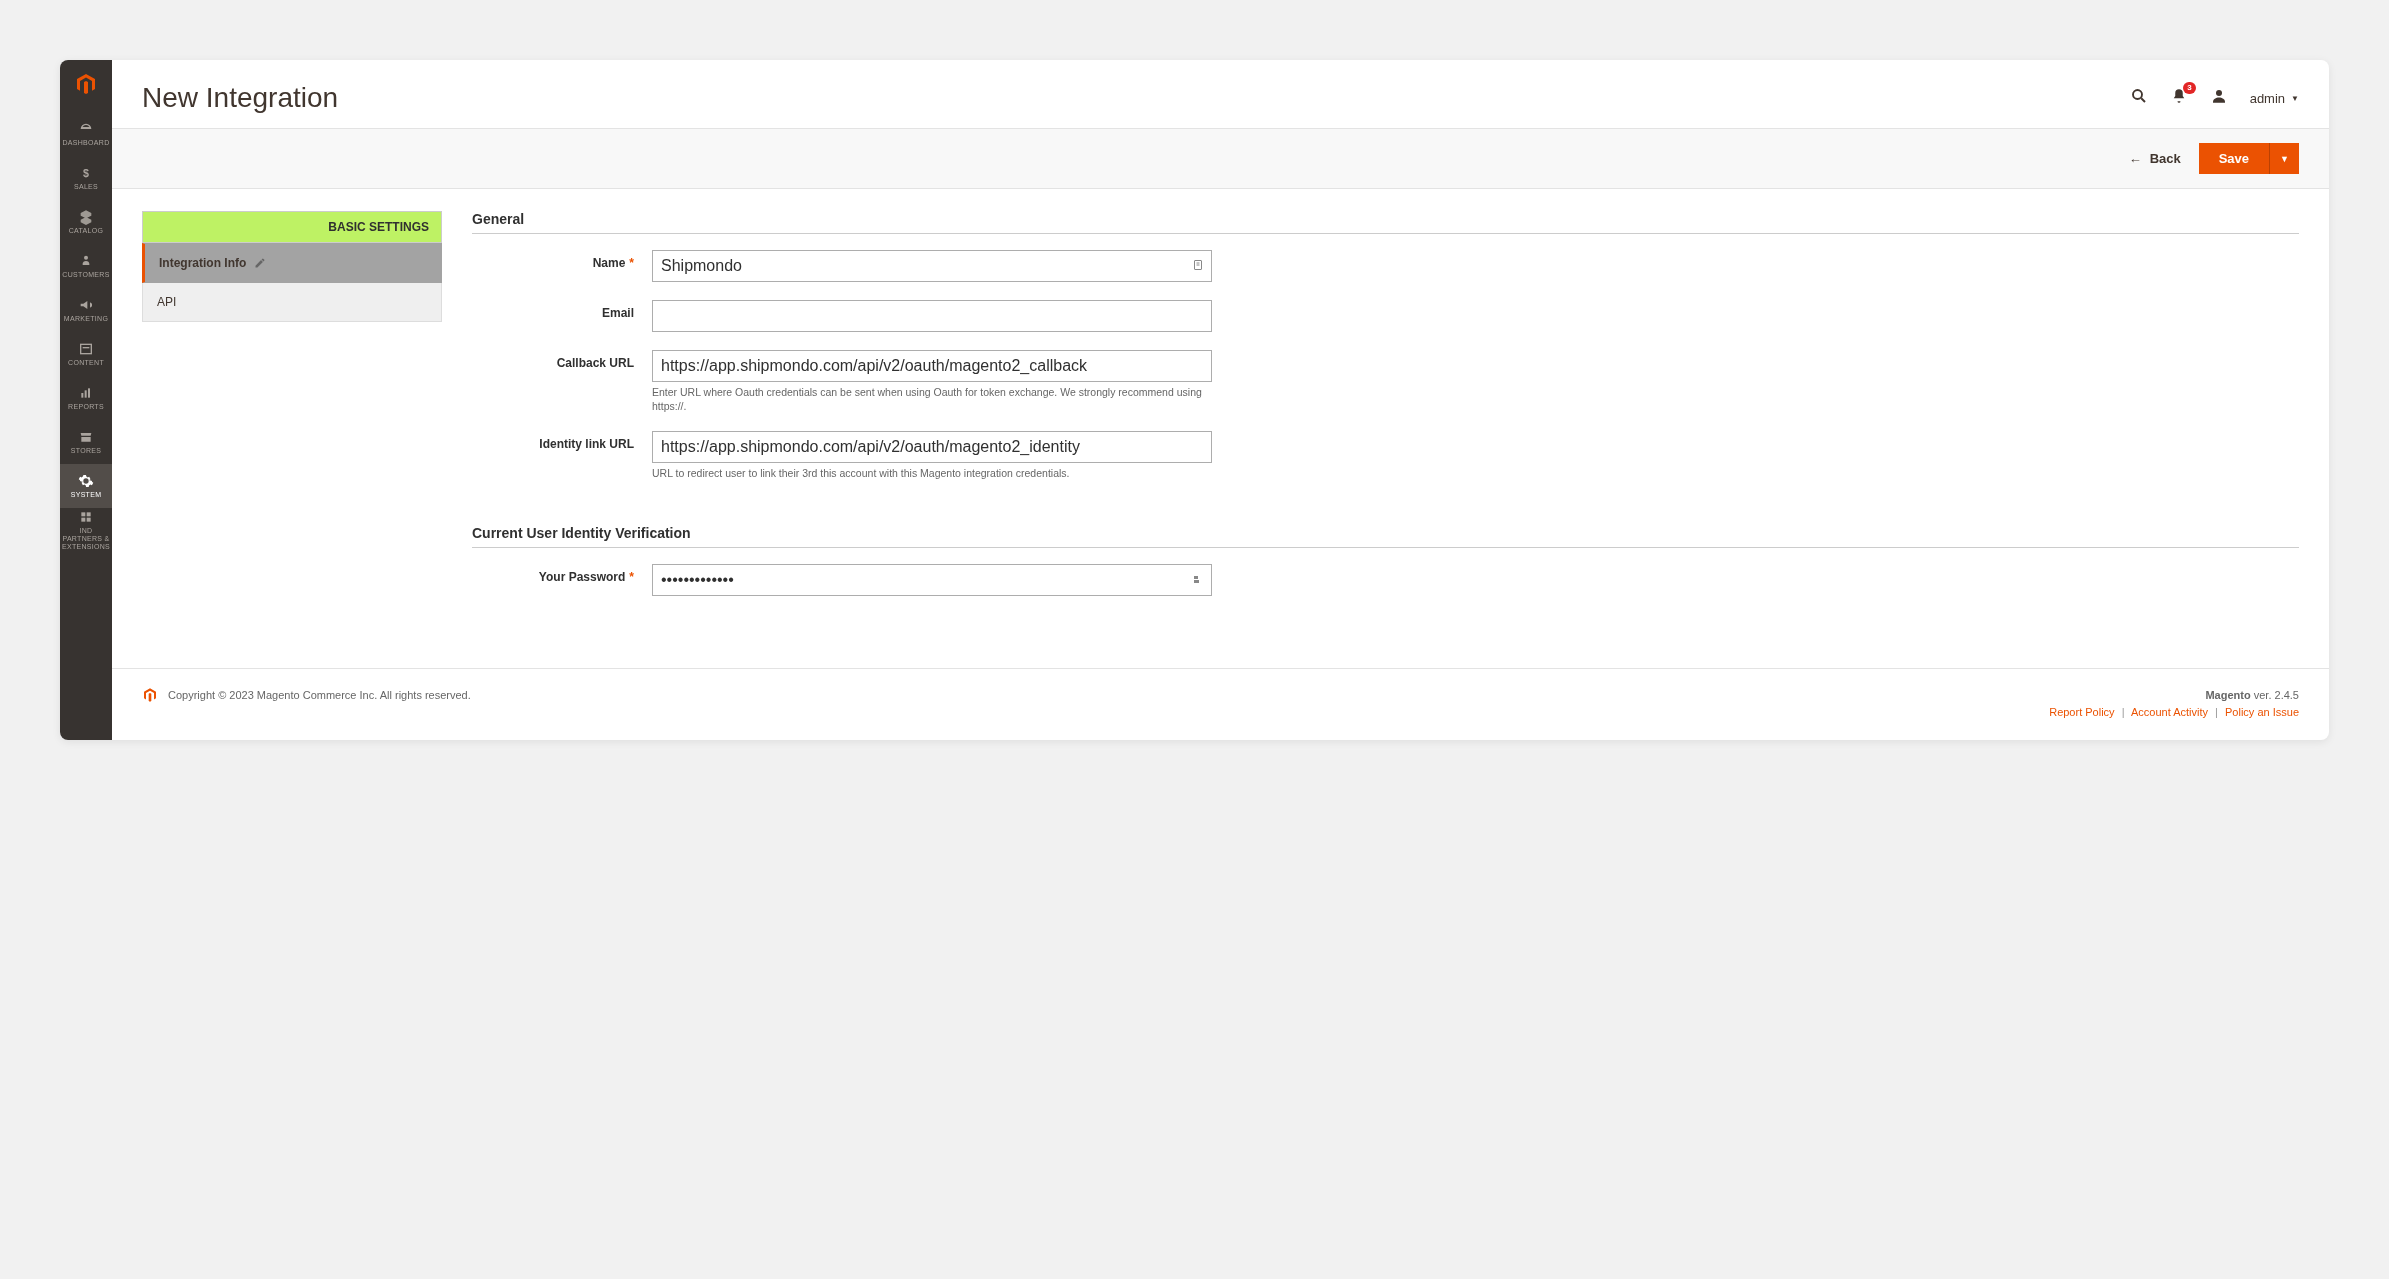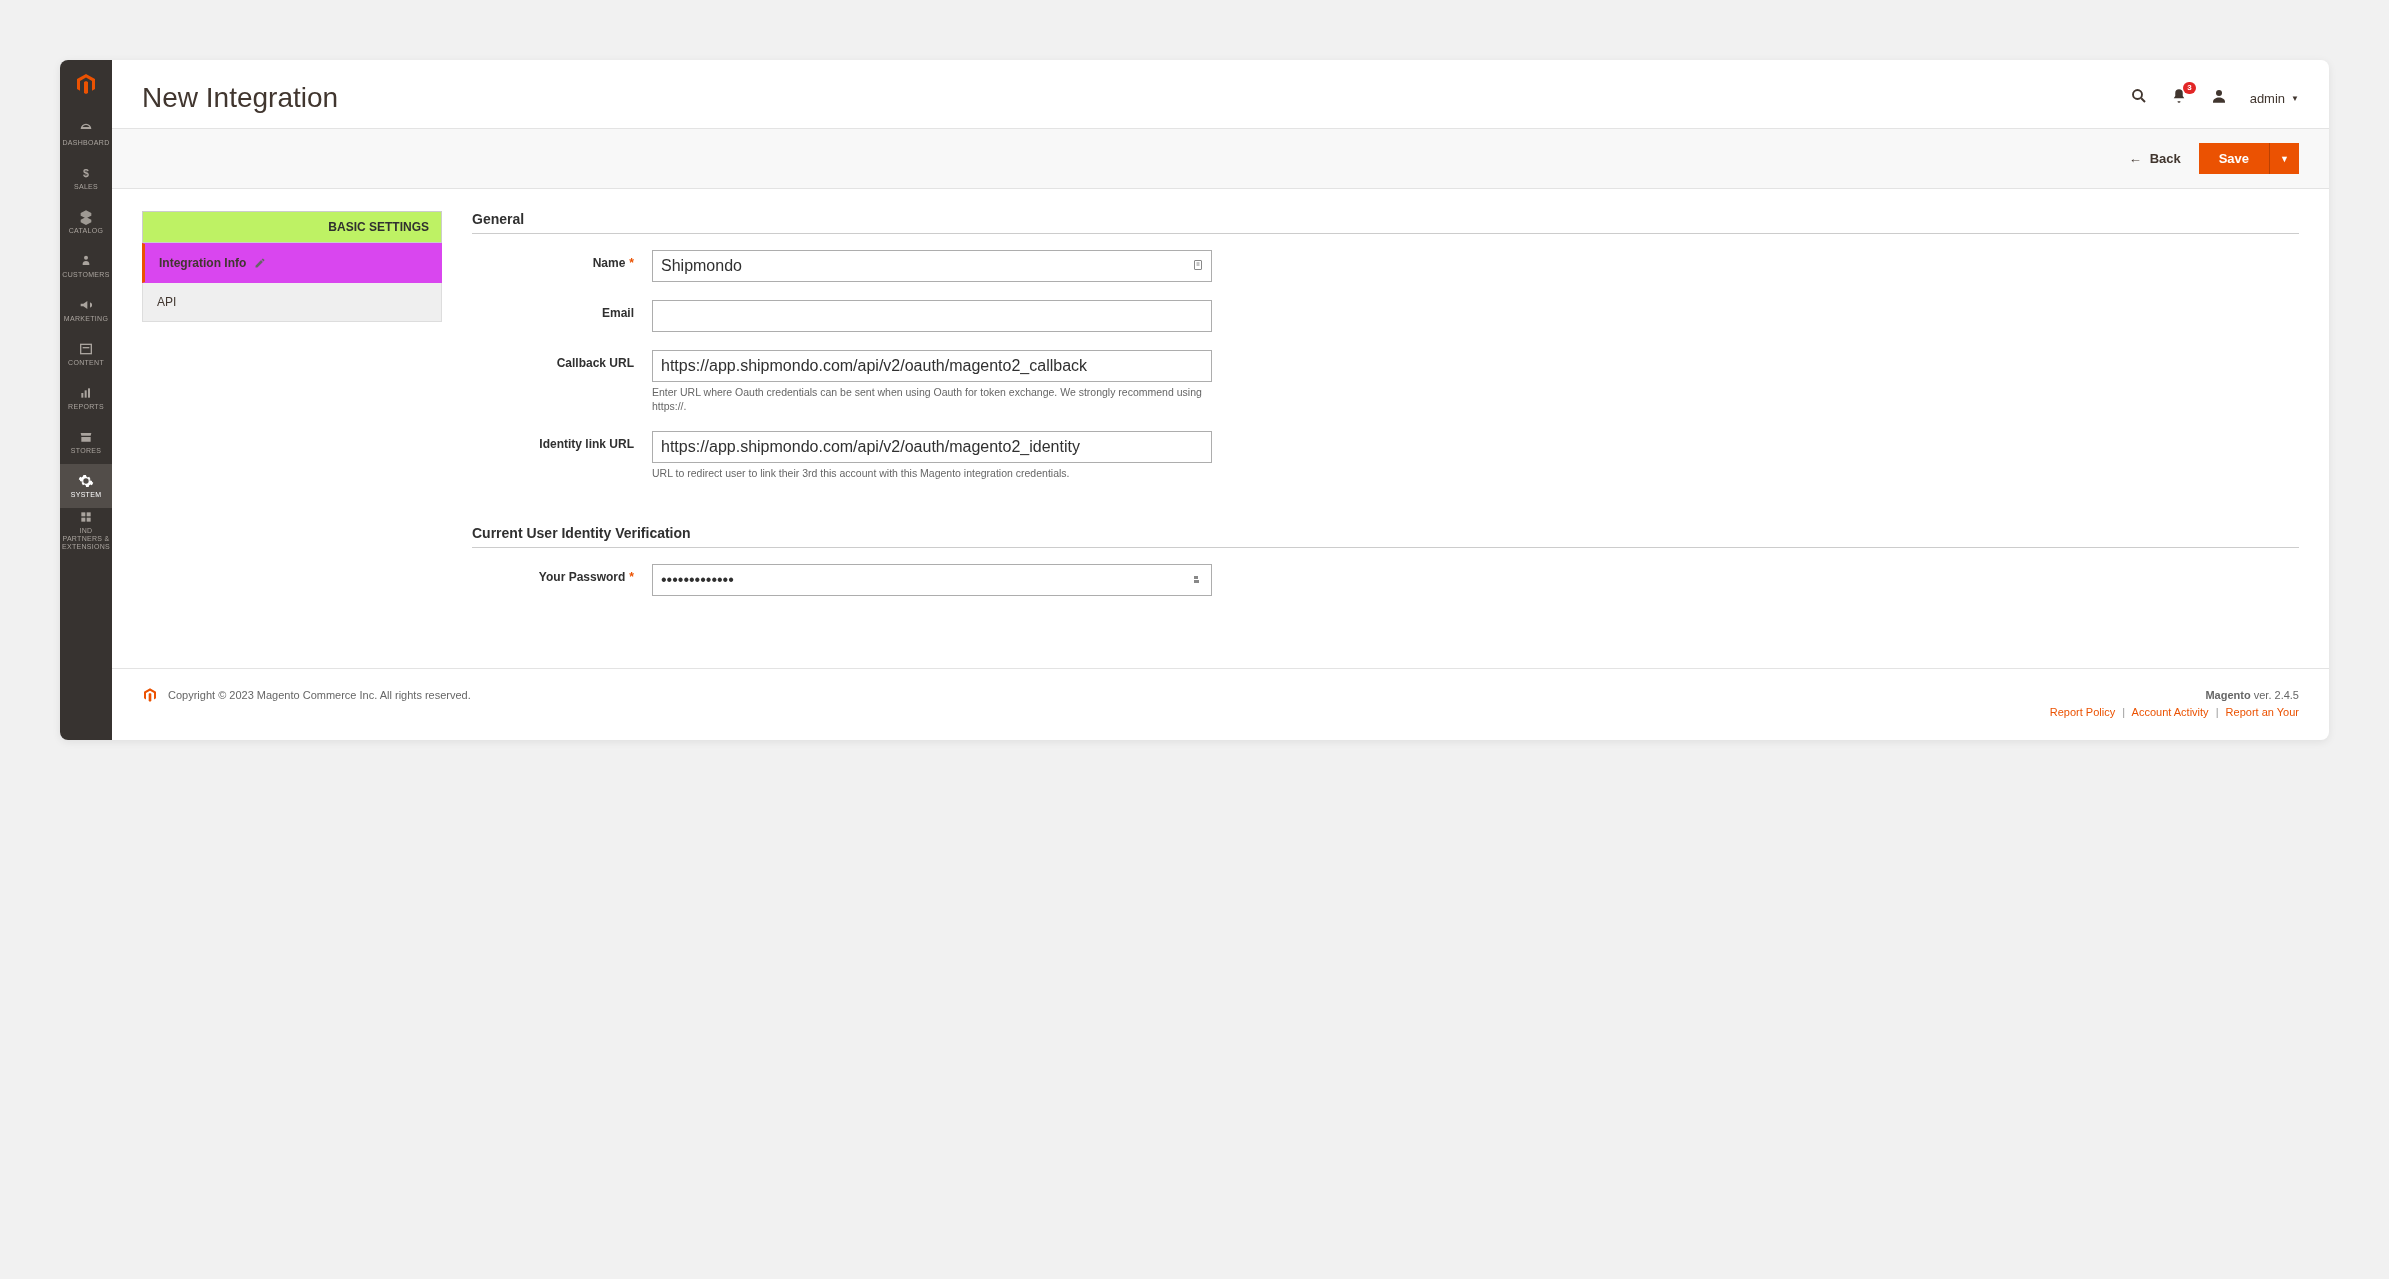--- a/index.html
+++ b/index.html
@@ -34,21 +34,21 @@
 .save-btn { background: #eb5202; color: #fff; border: none; padding: 8px 20px; font-size: 13px; font-weight: 600; cursor: pointer; }
 .save-dropdown { background: #eb5202; color: #fff; border: none; border-left: 1px solid rgba(0,0,0,0.2); padding: 8px 10px; cursor: pointer; font-size: 9px; }
 
 
 .content { display: flex; padding: 22px 30px 40px; gap: 30px; flex: 1; }
 
 
 .tabs-col { width: 300px; }
 .tabs-header { background: #bef264; border: 1px solid #ccc; padding: 8px 12px; font-size: 12px; font-weight: 700; color: #303030; text-align: right; }
 .tab-item { padding: 12px 14px; font-size: 12px; color: #41362f; border: 1px solid transparent; cursor: pointer; display: flex; align-items: center; gap: 8px; }
-.tab-item.active { background: #d946ef; border-left: 3px solid #eb5202; font-weight: 600; }
+.tab-item.active { background: #a3a3a3; border-left: 3px solid #eb5202; font-weight: 600; }
 .tab-item.inactive { background: #efefef; border: 1px solid #ddd; border-top: none; }
 .pencil-icon { width: 12px; height: 12px; color: #666; }
 
 
 .form-col { flex: 1; }
 .section-title { font-size: 14px; font-weight: 700; color: #303030; padding-bottom: 6px; border-bottom: 1px solid #ccc; margin-bottom: 16px; }
 .form-row { display: flex; align-items: flex-start; margin-bottom: 18px; }
 .form-label { width: 180px; text-align: right; font-size: 12px; color: #303030; padding-right: 18px; padding-top: 6px; font-weight: 600; }
 .form-label .req { color: #eb5202; margin-left: 4px; }
 .form-field { flex: 1; max-width: 560px; }
@@ -276,19 +276,19 @@
       <div class="footer-right">
         <div>
           <strong>Magento</strong>
           <span>ver. 2.4.5</span>
         </div>
         <div>
           <a href="#">Report Policy</a>
           <span class="footer-sep">|</span>
           <a href="#">Account Activity</a>
           <span class="footer-sep">|</span>
-          <a href="#">Report an Your</a>
+          <a href="#">Policy an Issue</a>
         </div>
       </div>
     </div>
 
   </div>
 </div>
 
 </body></html>

